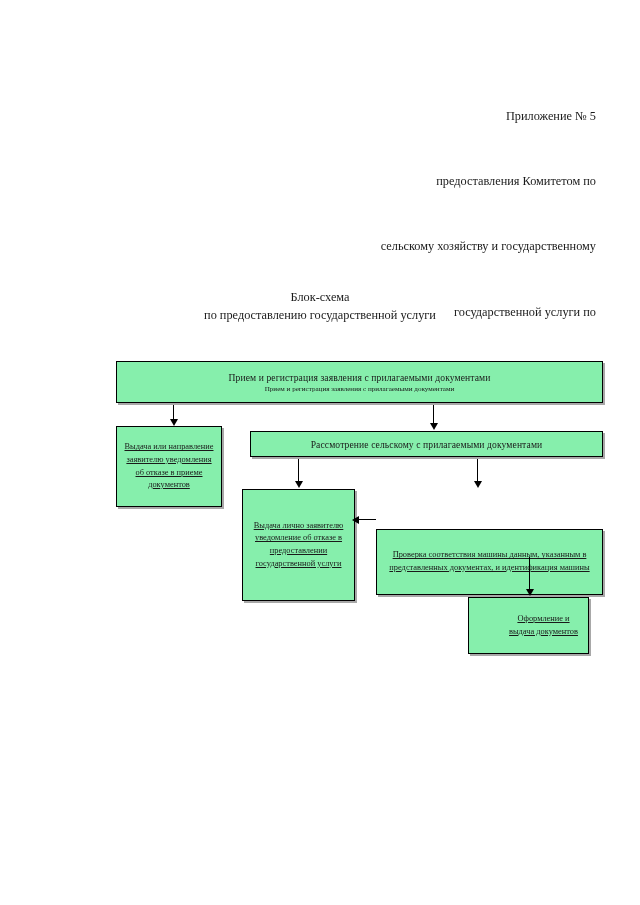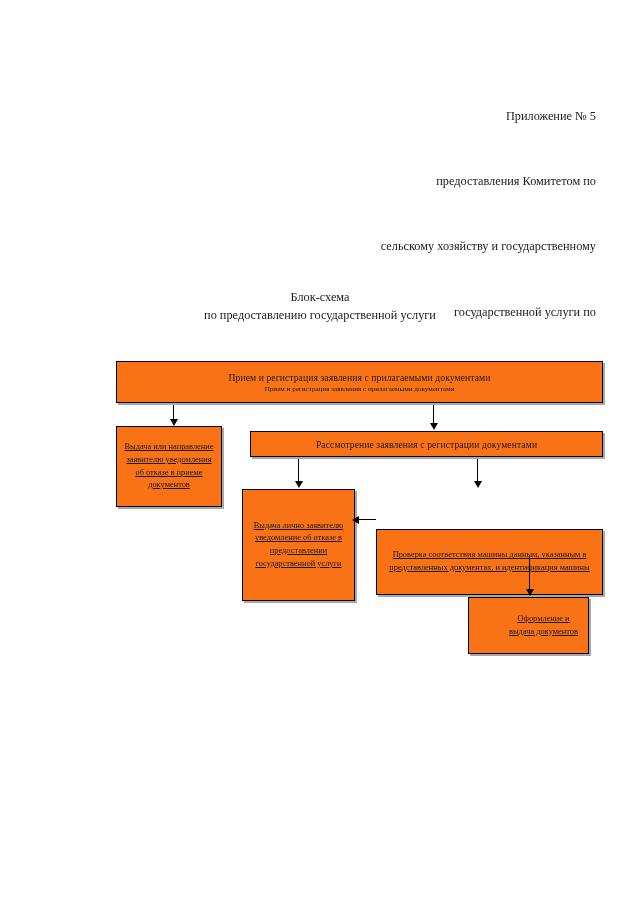--- a/index.html
+++ b/index.html
@@ -53,21 +53,21 @@
     position: absolute;
     left: 0;
     top: 0;
     width: 640px;
     height: 905px;
   }
 
   .node {
     position: absolute;
     box-sizing: border-box;
-    background: #f97316;
+    background: #86efac;
     border: 1px solid #000000;
     box-shadow: 2px 2px 0 0 #a8a8a8;
     display: flex;
     flex-direction: column;
     align-items: center;
     justify-content: center;
     text-align: center;
     padding: 3px 6px;
   }
   .node .line-main {
@@ -159,21 +159,21 @@
     <div class="node" id="node-intake">
       <div class="line-main">Прием и регистрация заявления с прилагаемыми  документами</div>
       <div class="line-sub">Прием и регистрация заявления с прилагаемыми  документами</div>
     </div>
 
     <div class="node" id="node-refuse-accept">
       <div class="body">Выдача или направление заявителю уведомления об отказе в приеме документов</div>
     </div>
 
     <div class="node" id="node-review">
-      <div class="line-main">Рассмотрение заявления  с регистрации документами</div>
+      <div class="line-main">Рассмотрение сельскому  с прилагаемыми документами</div>
     </div>
 
     <div class="node" id="node-refuse-service">
       <div class="body">Выдача лично заявителю уведомление об отказе в предоставлении государственной услуги</div>
     </div>
 
     <div class="node" id="node-verify">
       <div class="body">Проверка соответствия машины данным, указанным в представленных документах, и идентификация машины</div>
     </div>
 

